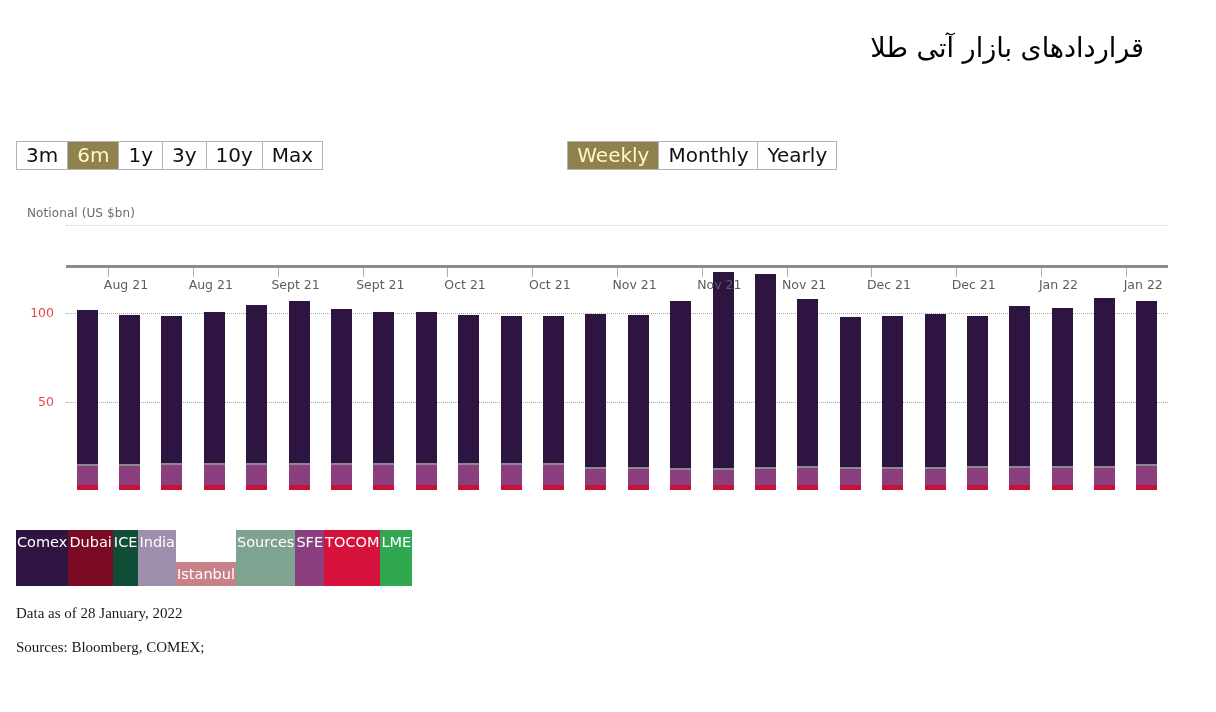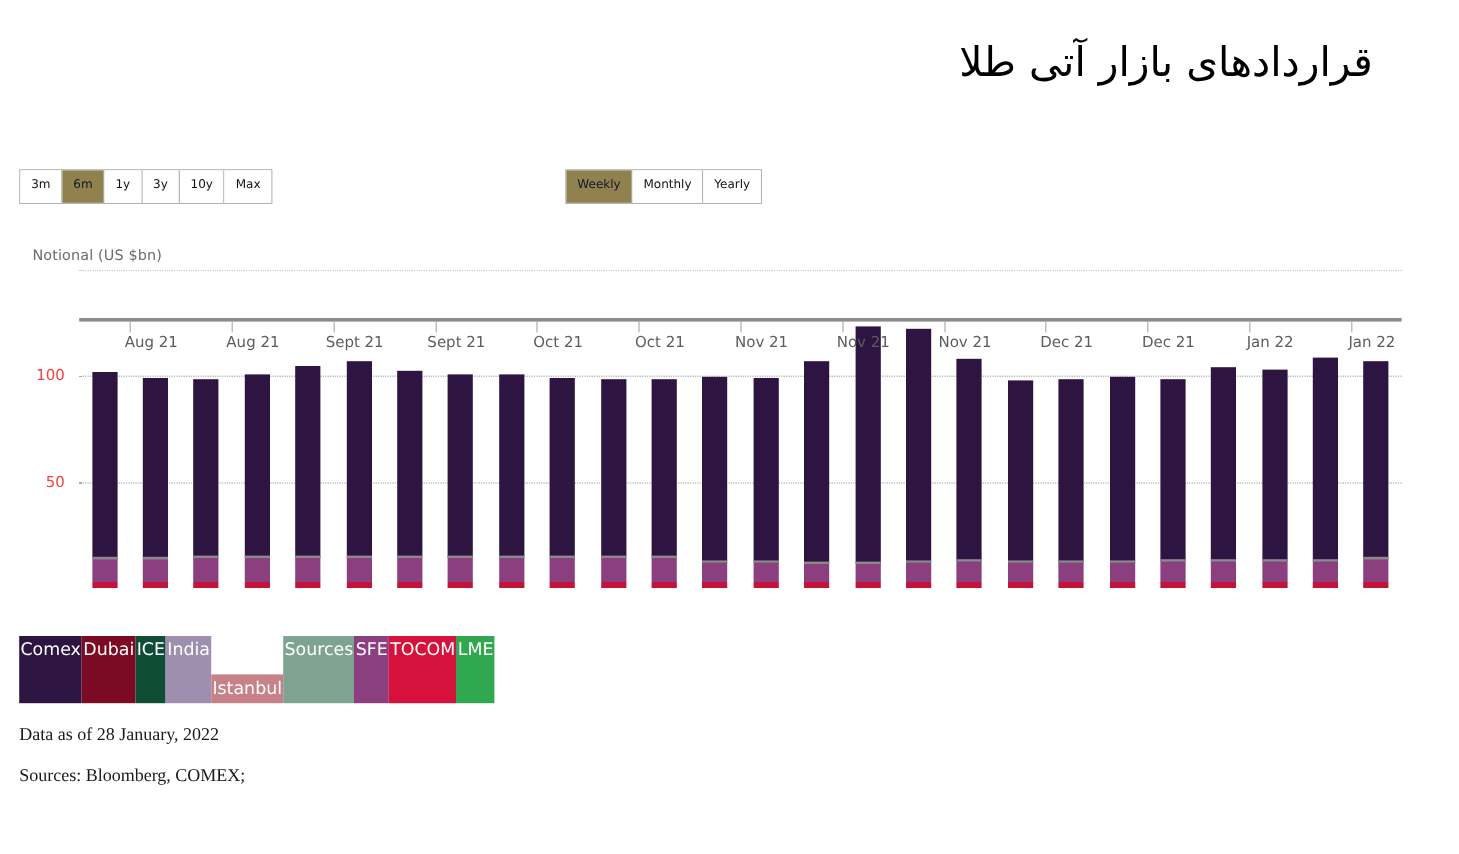--- a/index.html
+++ b/index.html
@@ -13,46 +13,46 @@
   #page { position: relative; width: 1216px; height: 712px; background:#fff; }
 
   
   .title-row {
     position: absolute; top: 30px; right: 72px; left: 400px;
     text-align: right;
     direction: rtl;
   }
   .chart-title {
     font-family: "DejaVu Sans", "Liberation Sans", sans-serif;
-    font-size: 34px;
+    font-size: 27px;
     font-weight: 400;
     color: #000000;
     line-height: 1.3;
     white-space: nowrap;
     direction: rtl;
     unicode-bidi: bidi-override;
   }
 
   
   .controls { position: absolute; top: 141px; left: 16px; display: flex; align-items: flex-start; }
   .btn-group { display: flex; border: 1px solid #b4b4b4; background: #fff; }
   .btn-group.second { margin-left: 244px; }
   .btn {
-    font-size: 10px;
+    font-size: 20px;
     color: #111;
     background: #ffffff;
     padding: 4px 9px 5px 9px;
     border-right: 1px solid #b4b4b4;
     line-height: 18px;
     white-space: nowrap;
     cursor: pointer;
     text-align: center;
   }
   .btn:last-child { border-right: none; }
-  .btn.active { background: #90824f; color: #0f172a; }
+  .btn.active { background: #90824f; color: #fef9c3; }
 
   
   .axis-label {
     position: absolute; left: 27px; top: 206px;
     font-size: 12px; color: #6b6b6b; letter-spacing: .1px;
   }
   .plot-wrap { position: absolute; left: 0px; top: 225px; width: 1216px; height: 265px; }
 
   .gridlines { position: absolute; left: 66px; right: 48px; top: 0; bottom: 0; }
   .gridline {

